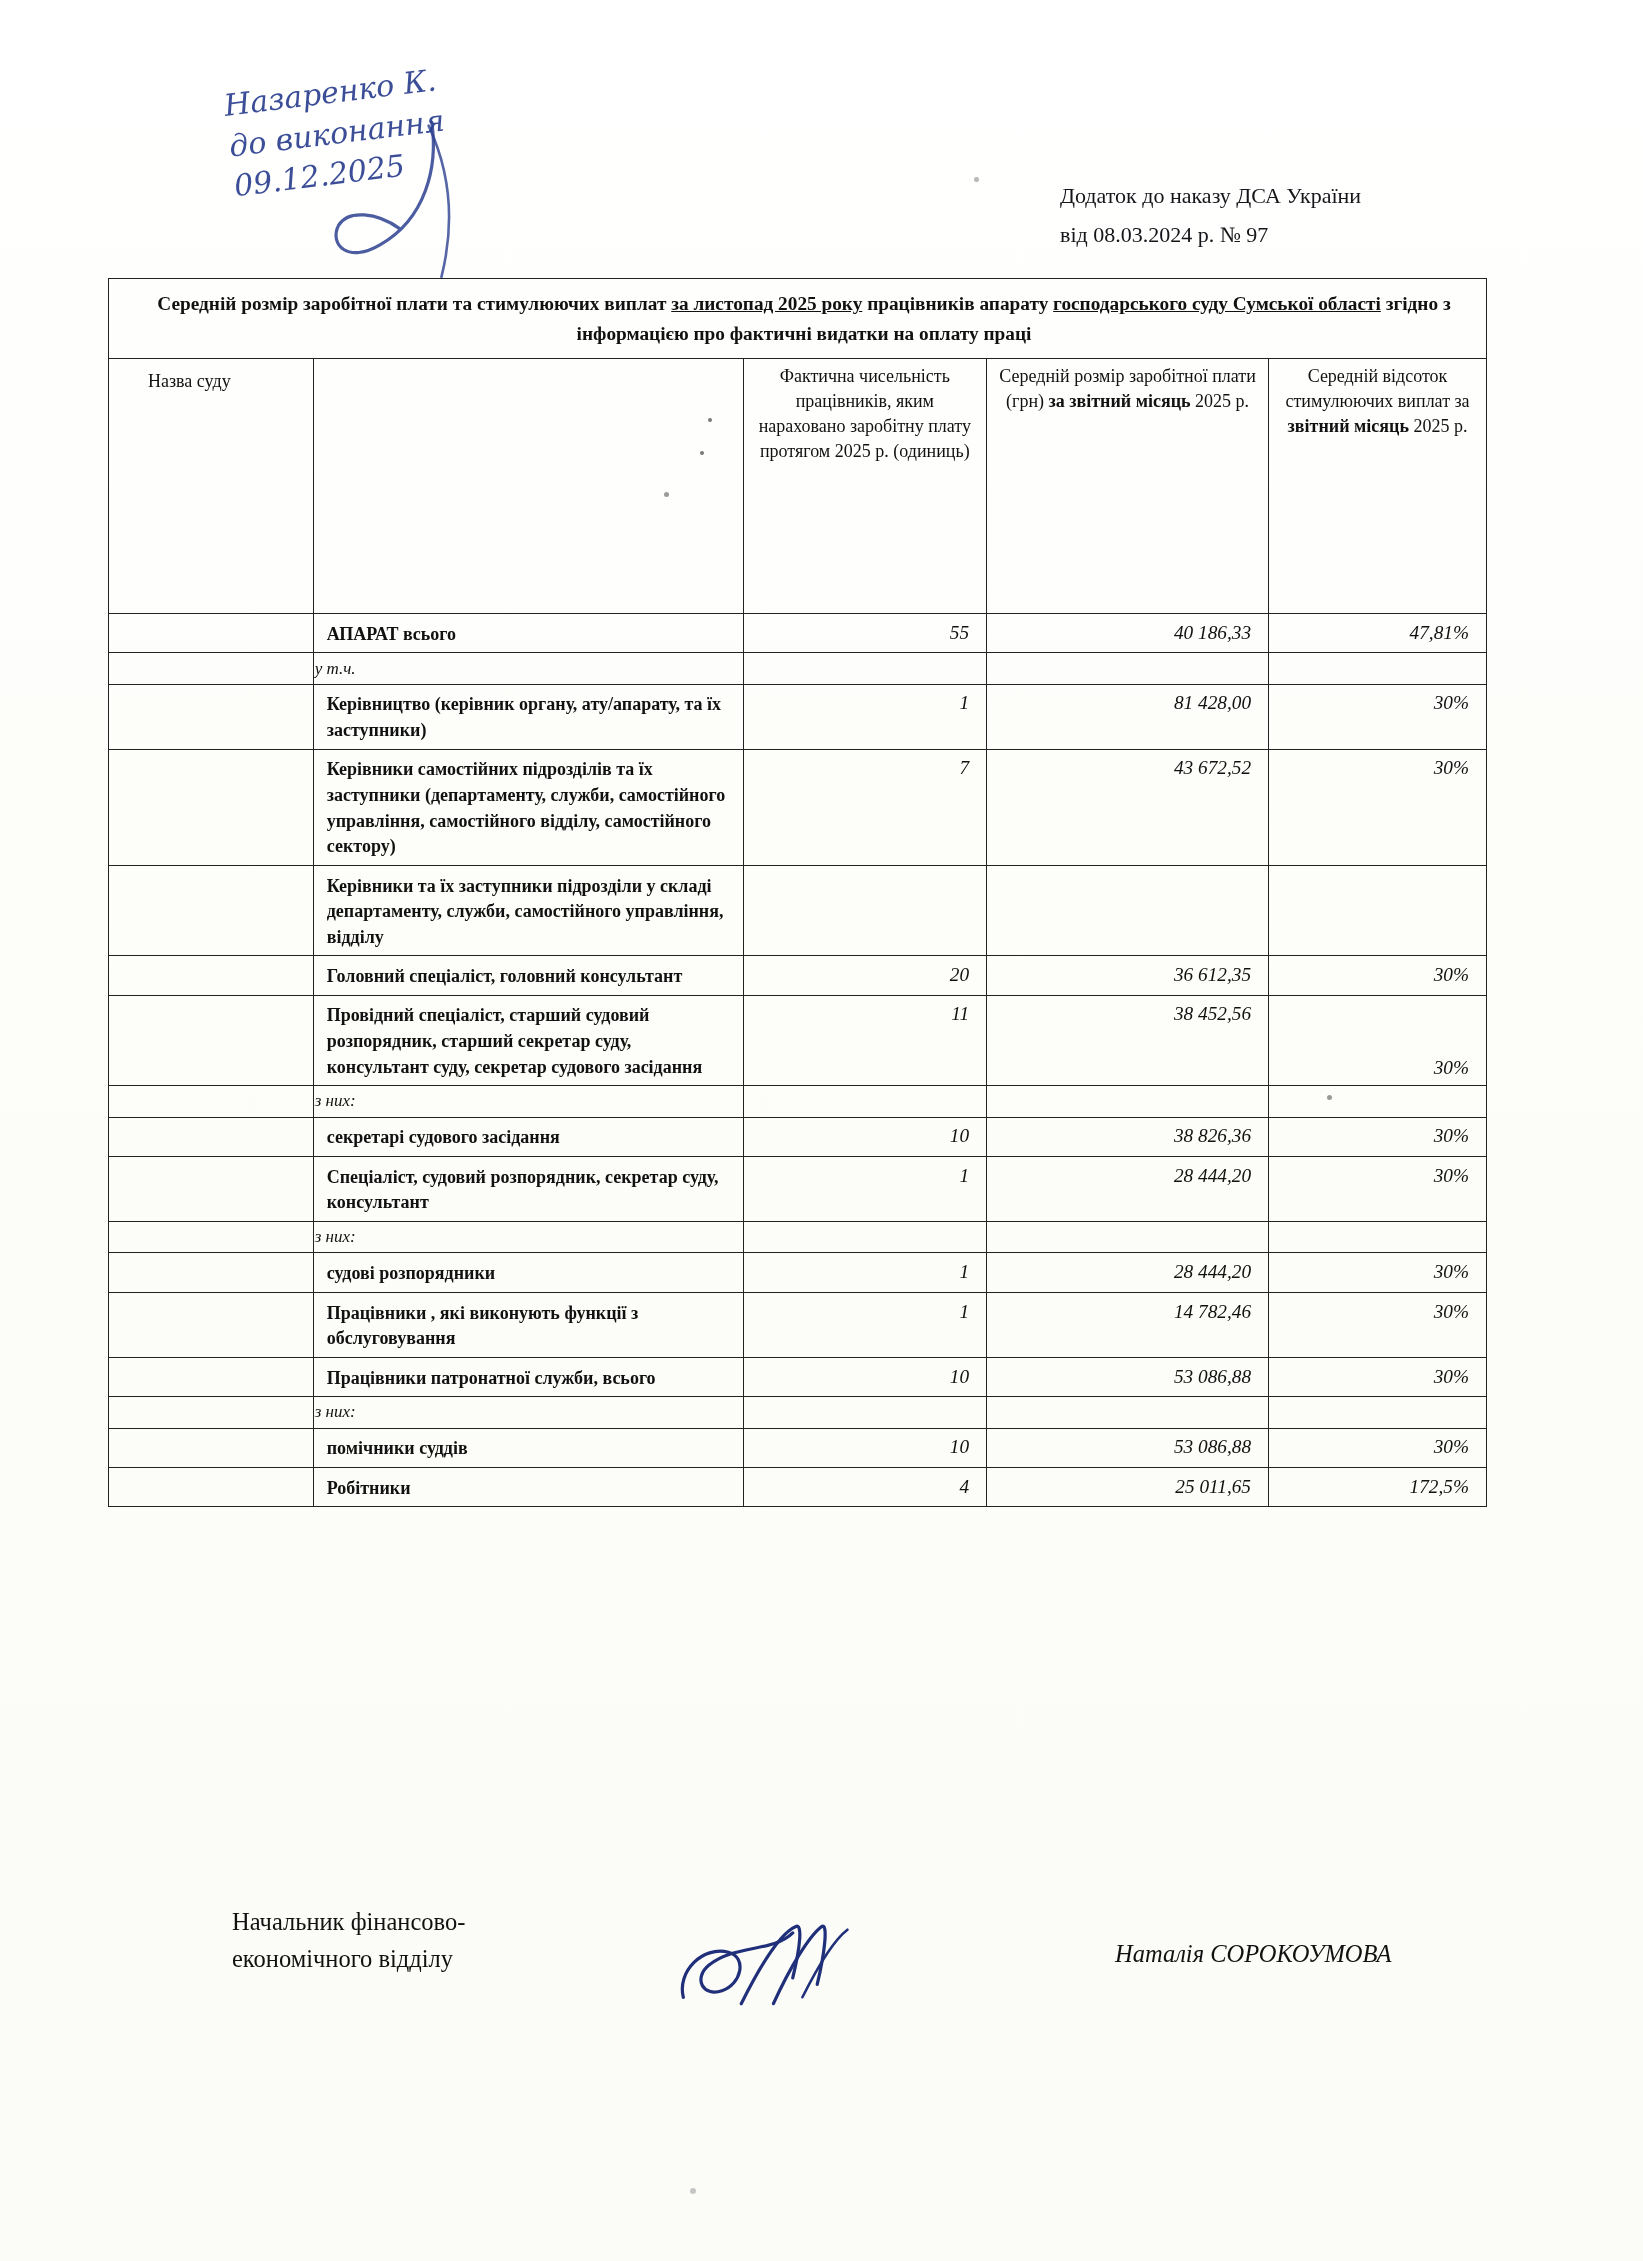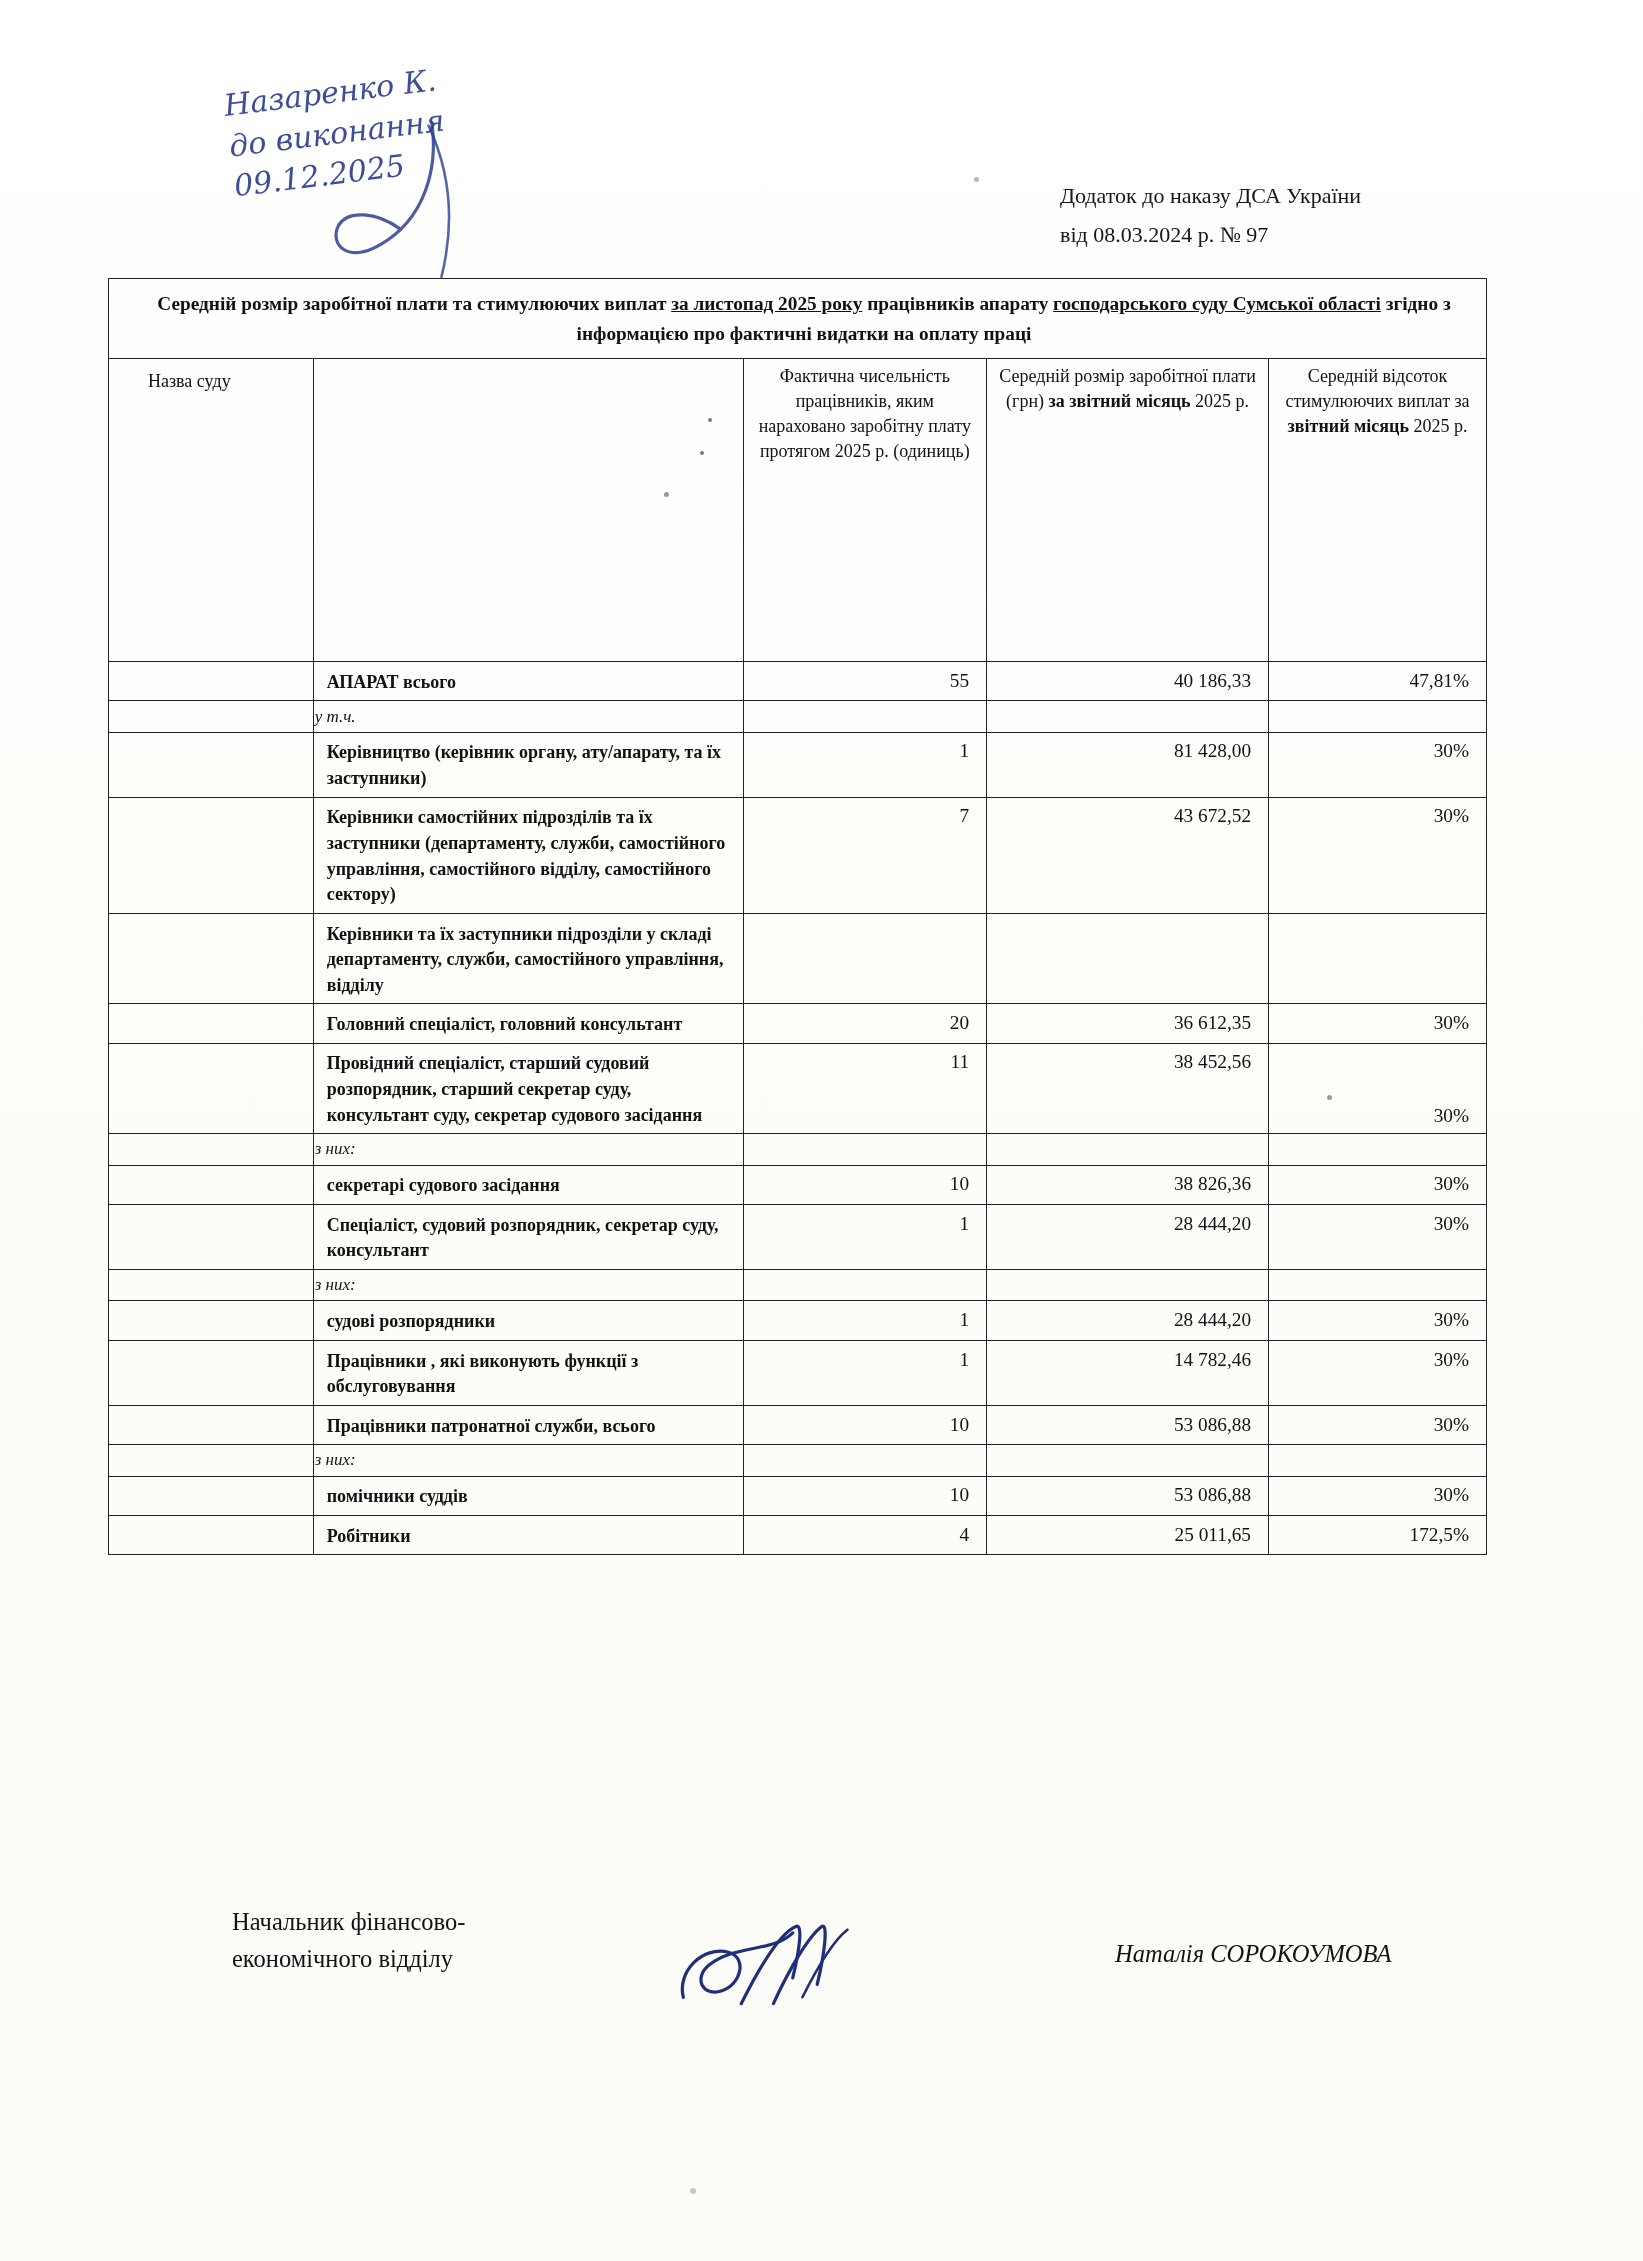--- a/index.html
+++ b/index.html
@@ -110,21 +110,21 @@
     line-height: 1.38;
     vertical-align: top;
     padding-top: 14px;
   }
   thead td.hdr-name {
     text-align: left;
     font-size: 18px;
     padding-left: 39px;
     padding-top: 10.3px;
   }
-  .hdr-pad { height: 303px; margin-top: 27px; }
+  .hdr-pad { height: 255px; margin-top: 27px; }
   .bi { font-weight: bold; }
 
   tbody td.label {
     font-weight: bold;
     font-size: 18px;
     line-height: 1.42;
     padding-left: 13px;
     padding-top: 7.7px;
   }
   tbody td.sub {
@@ -132,20 +132,21 @@
     font-weight: normal;
     font-size: 17px;
     padding-left: 1px;
   }
   tbody td.num {
     text-align: right;
     font-size: 19.3px;
     padding-right: 17px;
     padding-top: 7.7px;
     white-space: nowrap;
+    font-style: italic;
   }
   tbody td.num.low {
     vertical-align: bottom;
     padding-bottom: 6.4px;
   }
   tbody td.empty { }
 
   
   .footer {
     position: absolute;

